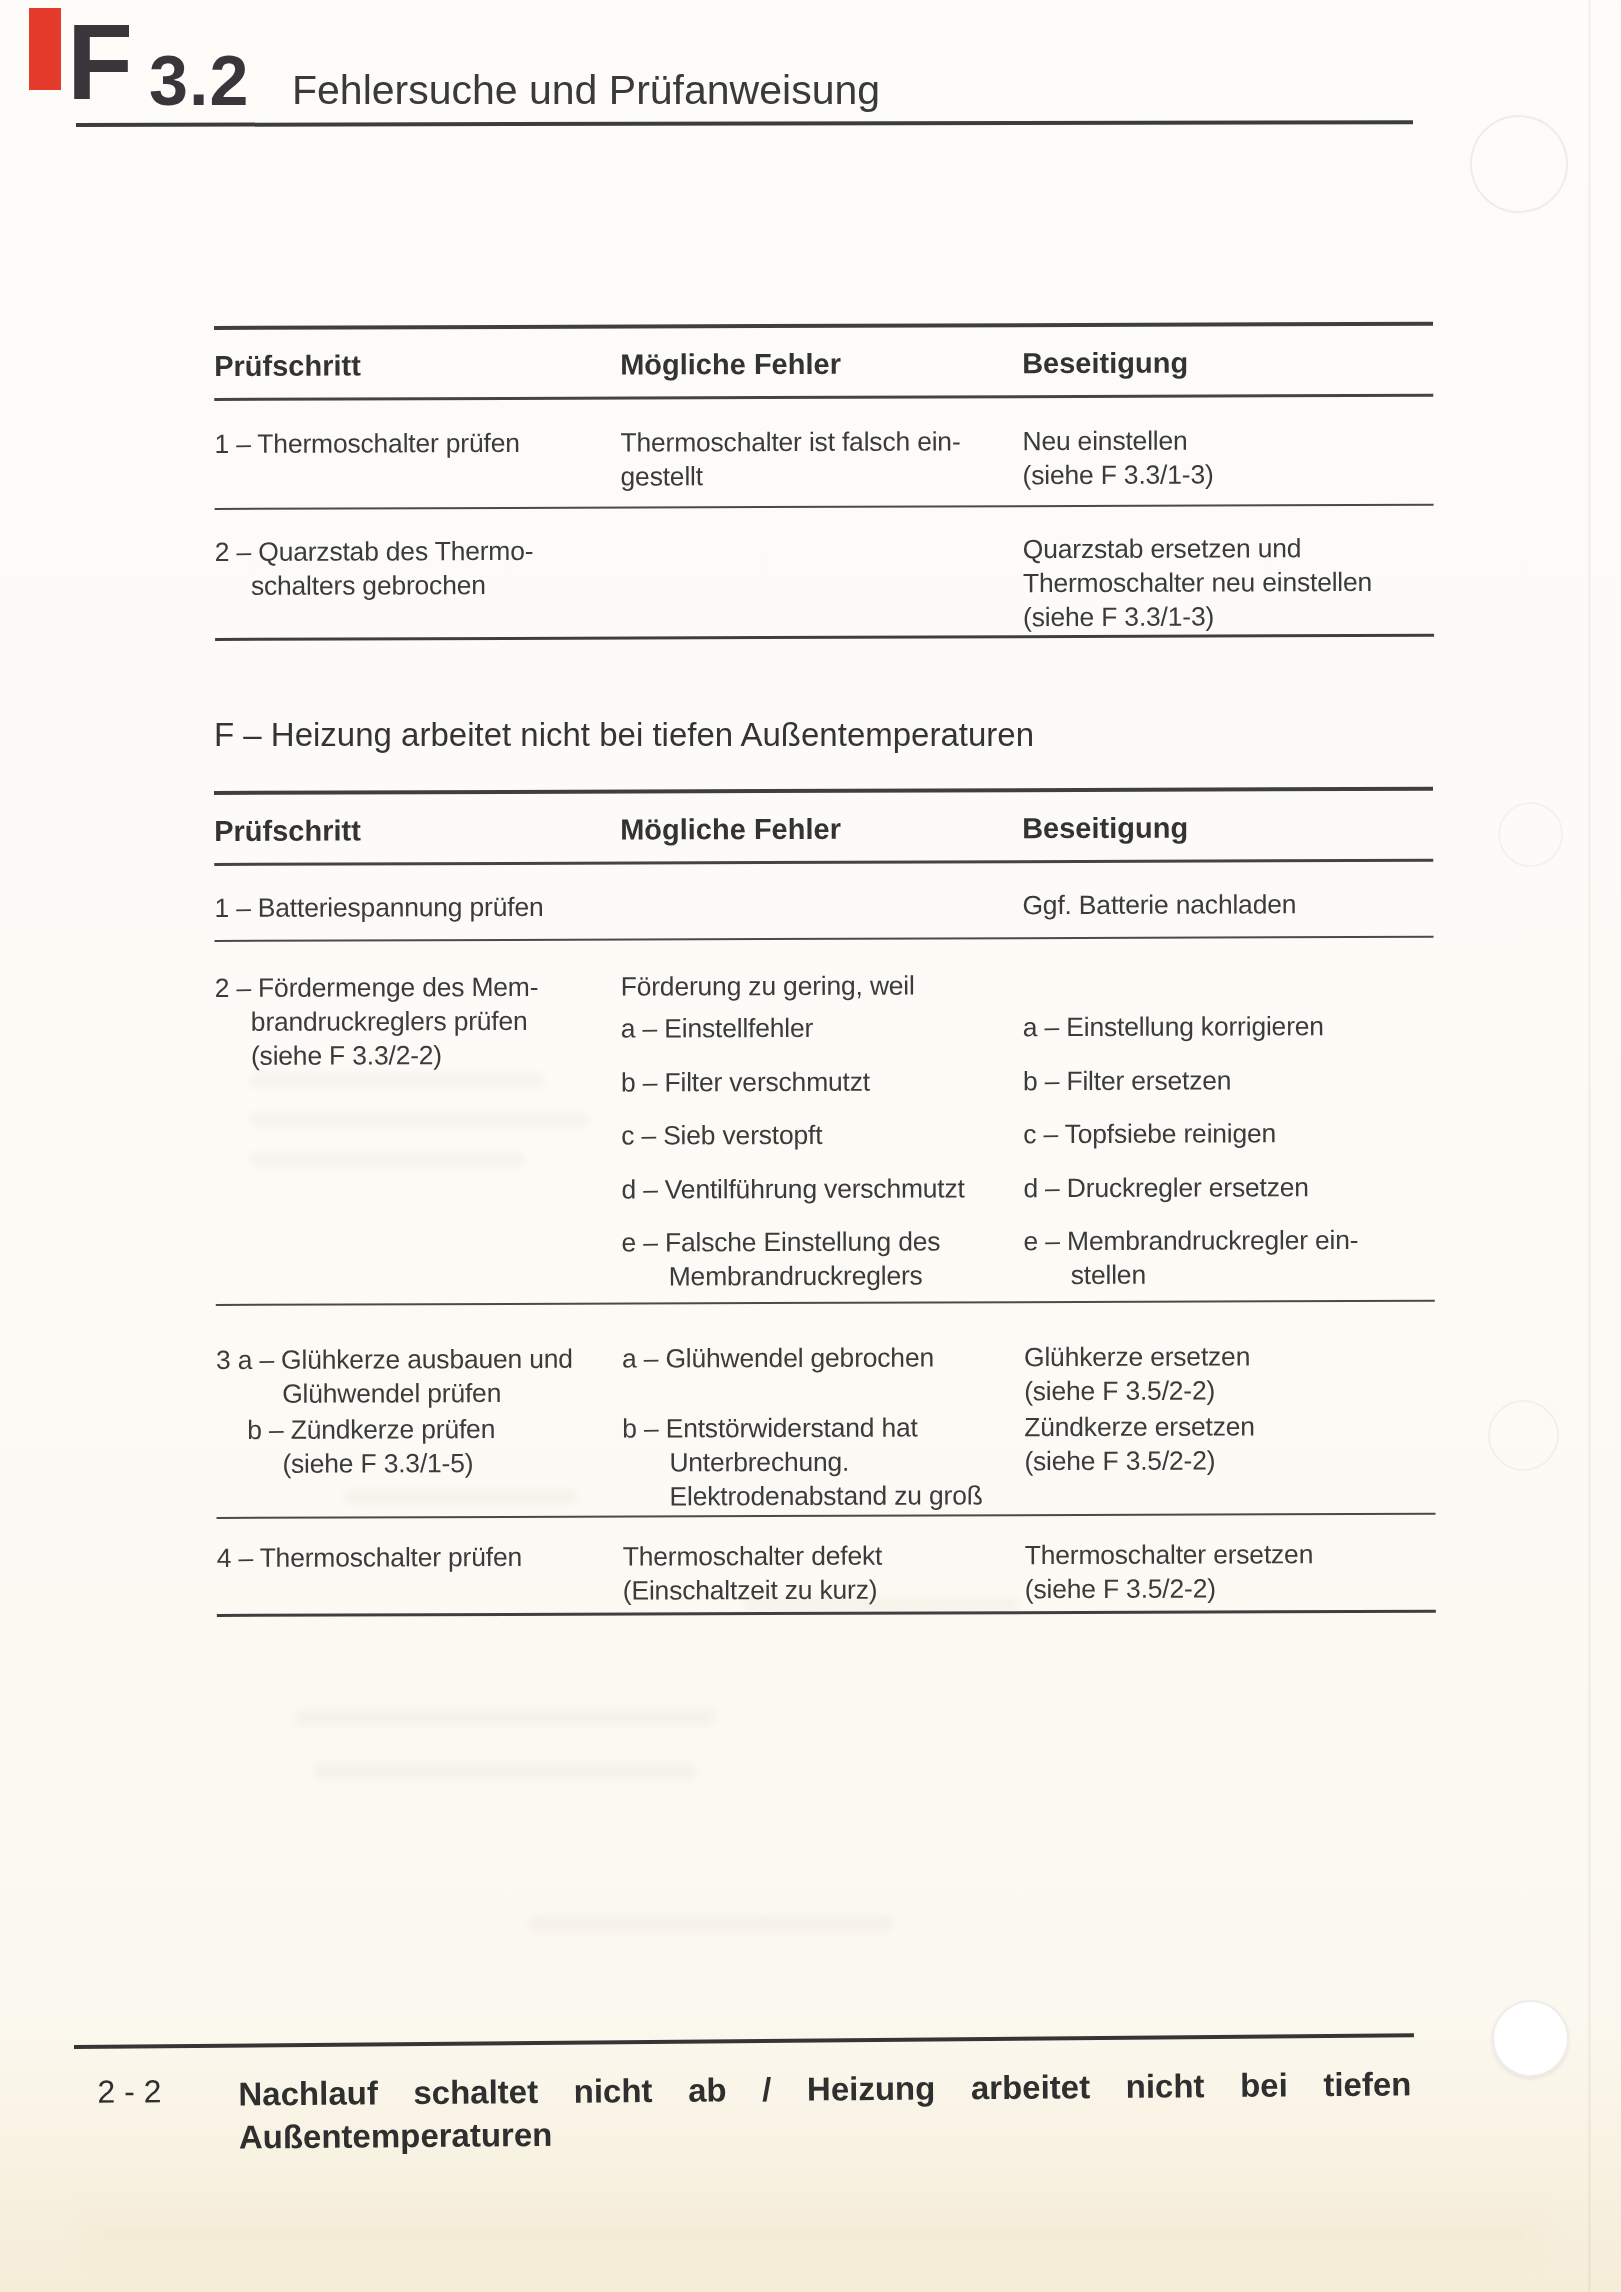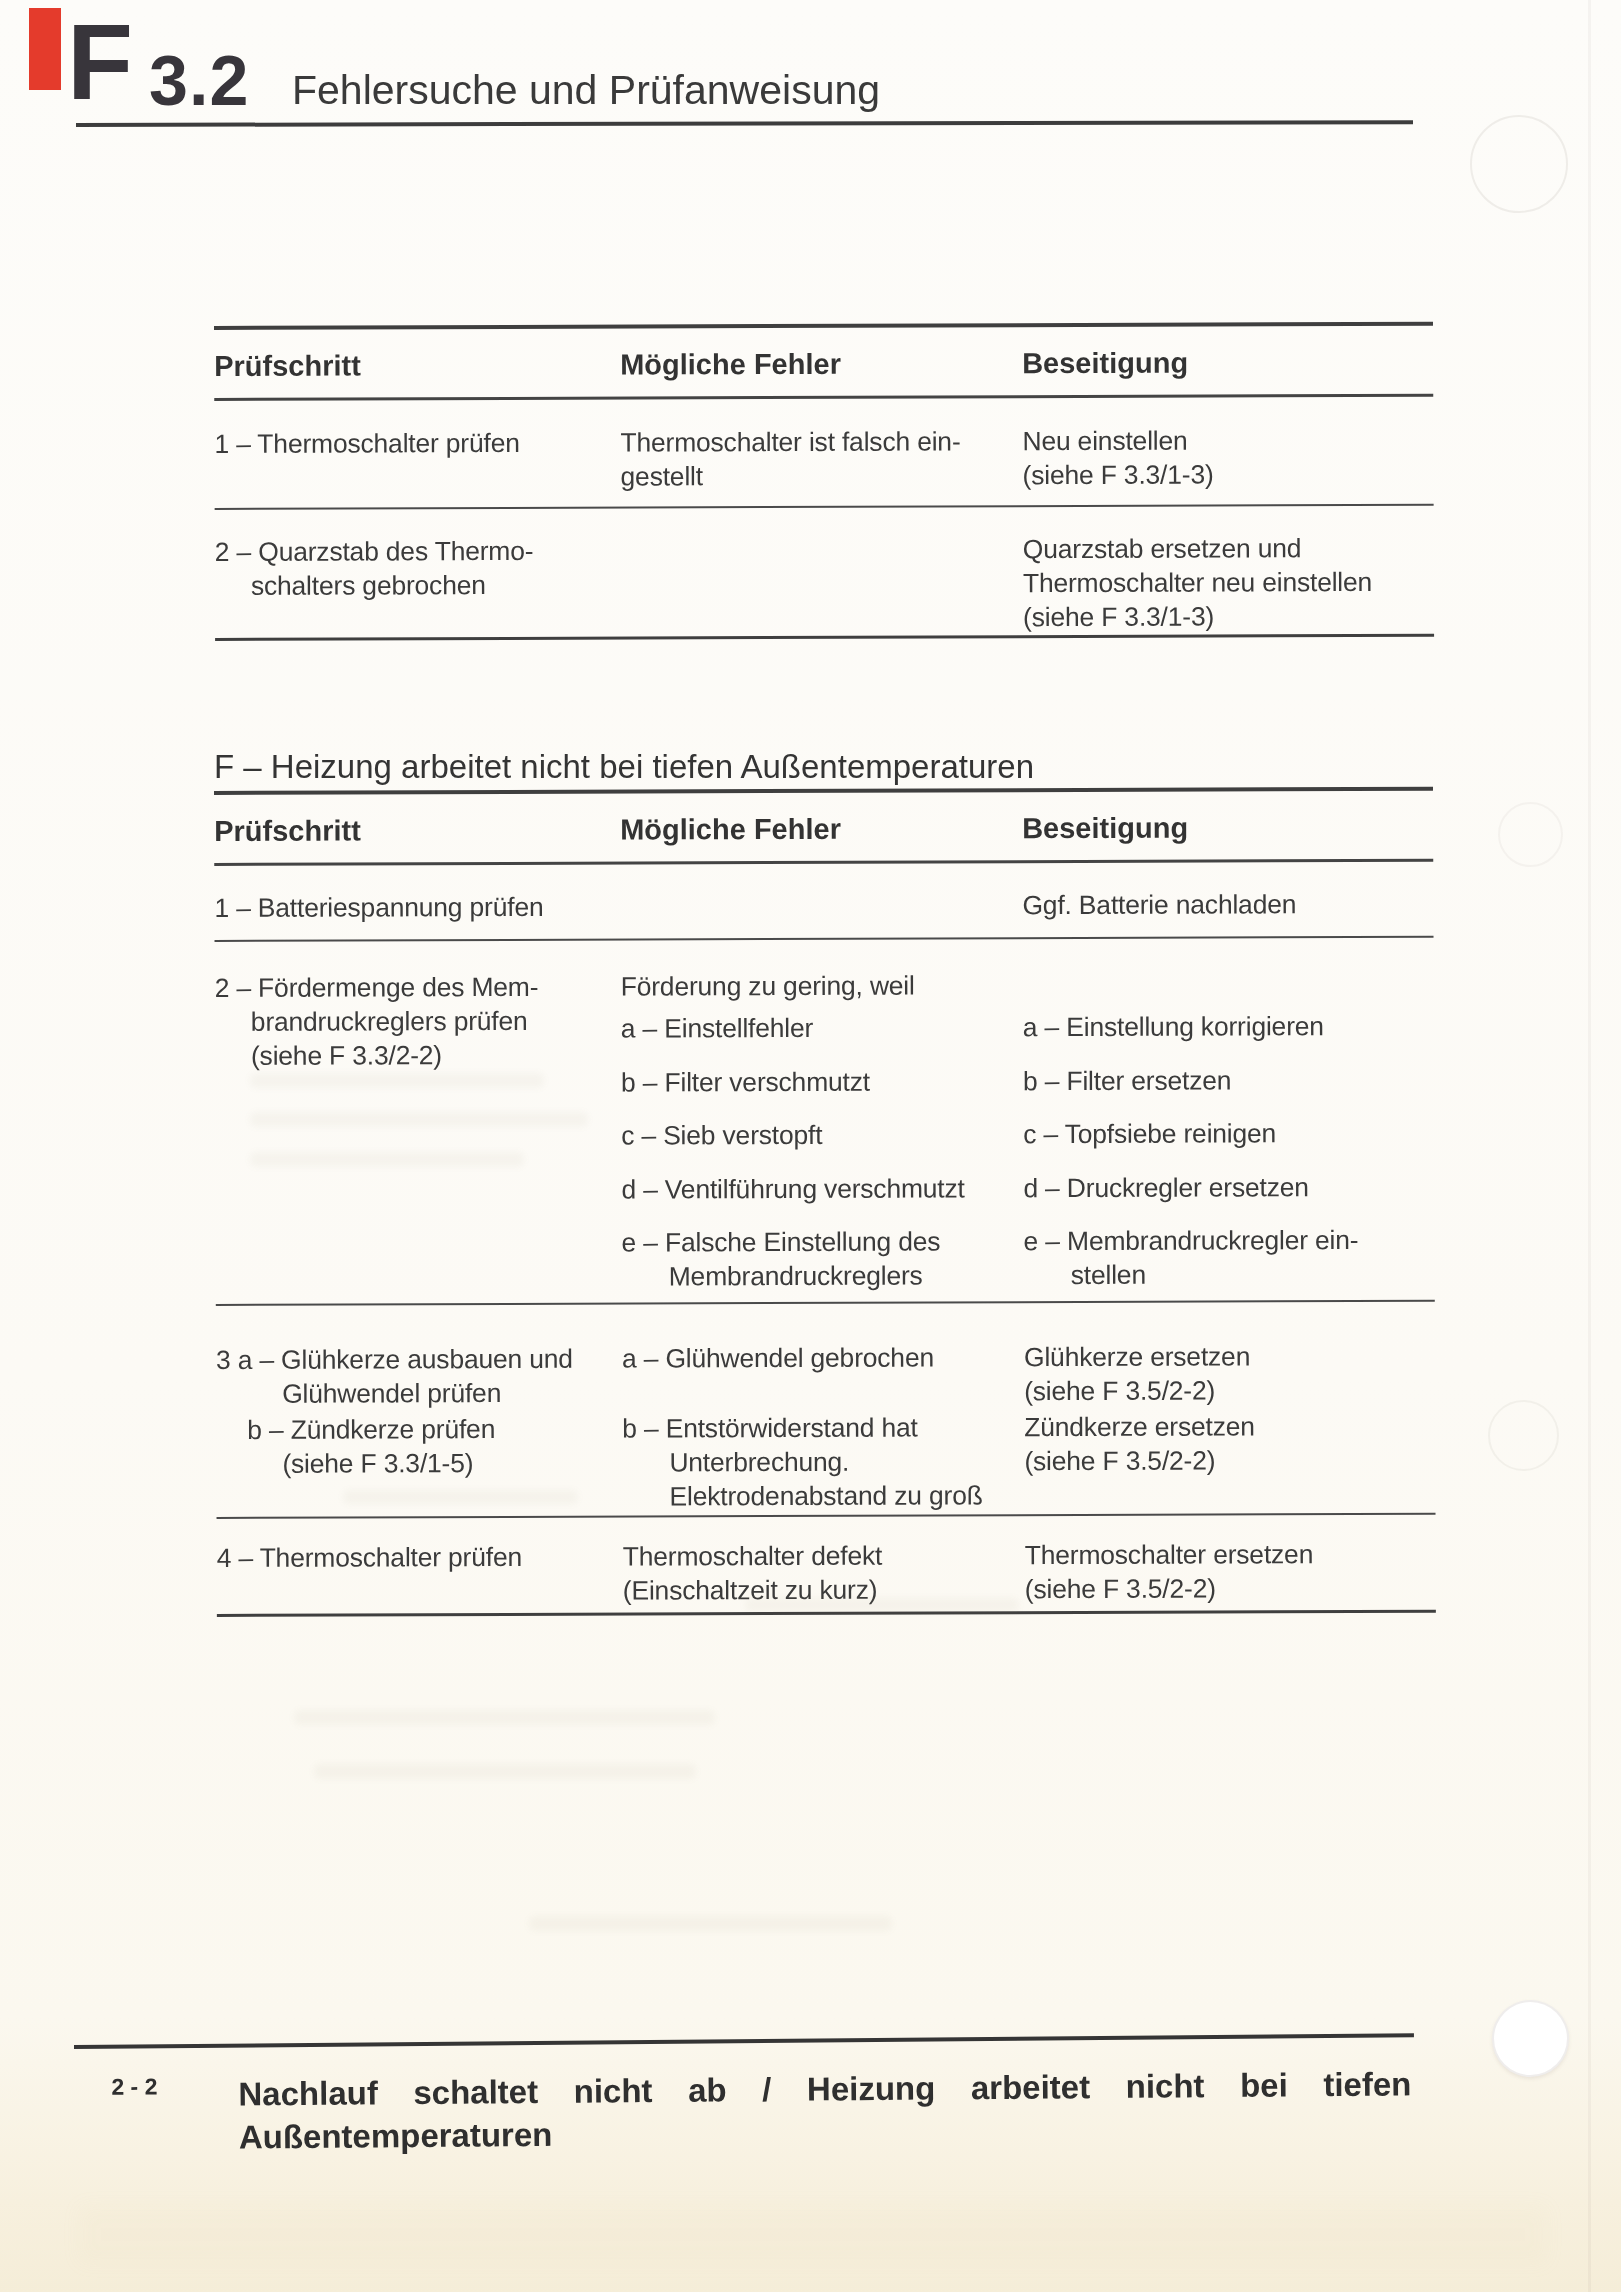--- a/index.html
+++ b/index.html
@@ -11,21 +11,21 @@
   
   .red-tab{position:absolute;left:29px;top:7.8px;width:32px;height:82px;background:#e43b2c;}
   .idx-letter{position:absolute;left:67px;top:7.8px;font-size:108px;line-height:1;font-weight:bold;color:#38353b;}
   .idx-num{position:absolute;left:149px;top:46px;font-size:70px;line-height:1;font-weight:bold;color:#38353b;letter-spacing:1px;}
   .hdr-title{position:absolute;left:292px;top:70px;font-size:41px;line-height:1;color:#3a3a3a;}
   .hdr-rule{position:absolute;left:76px;top:123px;width:1337px;height:3.9px;background:#3d3d3d;transform:rotate(-0.12deg);transform-origin:0 0;}
 
   
   .sec-heading{position:absolute;left:214px;font-size:33px;line-height:39px;color:#343434;}
   #heading-e{top:208px;}
-  #heading-f{top:715px;margin-top:32px;}
+  #heading-f{top:715px;}
 
   
   .ftable{position:absolute;left:214px;width:1219px;transform:rotate(-0.2deg);transform-origin:0 0;}
   #table-e{top:326px;}
   #table-f{top:791px;}
   .trule{width:100%;background:#3f3f3f;}
   .trule.thick{height:3.9px;}
   .trule.mid{height:2.9px;background:#444;}
   .trule.thin{height:2px;background:#4a4a4a;}
   .trule.thick-b{height:2.9px;}
@@ -41,21 +41,21 @@
   .ind2{padding-left:47px;}
   .ind3{padding-left:66px;}
   .ind4{padding-left:31px;}
   .listarea{width:814px;}
   .listitem{display:grid;grid-template-columns:402px 412px;margin-top:19.6px;}
   .listitem.first{margin-top:7.8px;}
 
   
   .footer{position:absolute;left:74px;top:2045px;width:1340px;transform:rotate(-0.5deg);transform-origin:0 50%;}
   .footer-rule{width:1340px;height:3.9px;background:#353535;}
-  .footer-num{position:absolute;left:37px;top:29px;font-size:23px;font-weight:bold;color:#2f2f2f;}
+  .footer-num{position:absolute;left:23px;top:29px;font-size:32px;font-weight:normal;color:#2f2f2f;}
   .footer-title{position:absolute;left:164px;top:29px;width:1173px;font-size:33px;font-weight:bold;line-height:43px;color:#2f2f2f;}
   .footer-title .l1{text-align:justify;text-align-last:justify;}
   .footer-title .l2{text-align:left;}
 
   
   .punch{position:absolute;border-radius:50%;border:2.9px solid rgba(120,110,95,0.10);}
   .punch.fill{background:#ffffff;box-shadow:0 2px 3.9px rgba(120,110,95,0.12);}
   .smudge{position:absolute;background:#8f8463;opacity:0.055;filter:blur(3.9px);border-radius:5.9px;}
   .cream-streak{position:absolute;left:78px;top:2205px;width:1470px;height:59px;background:#d8c89a;opacity:0.05;filter:blur(9.8px);}
 </style>

